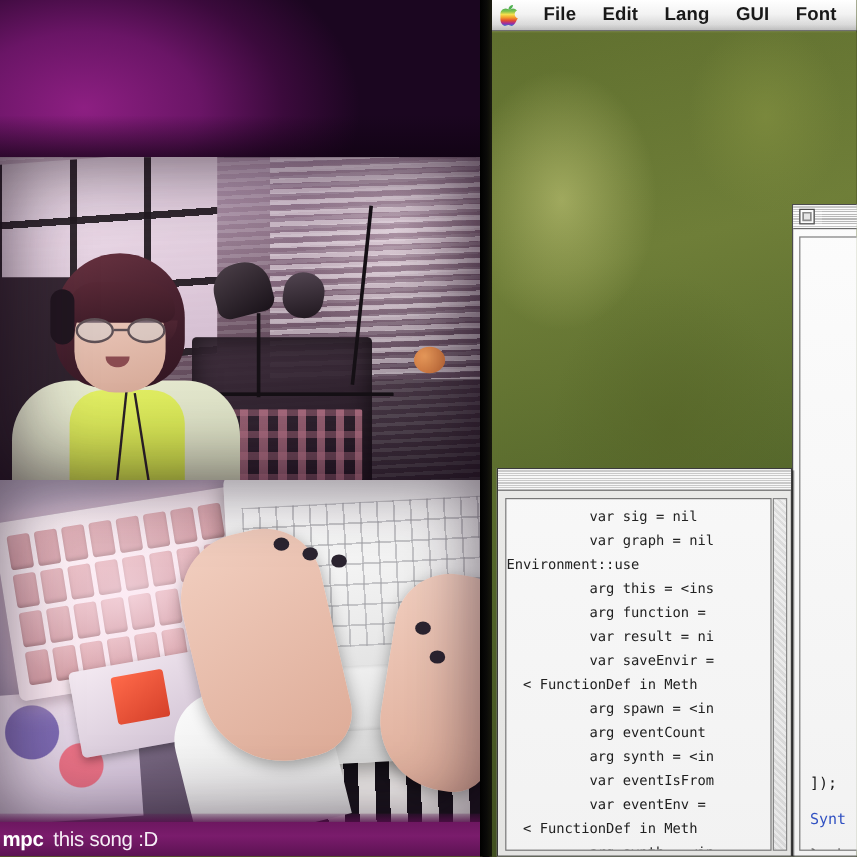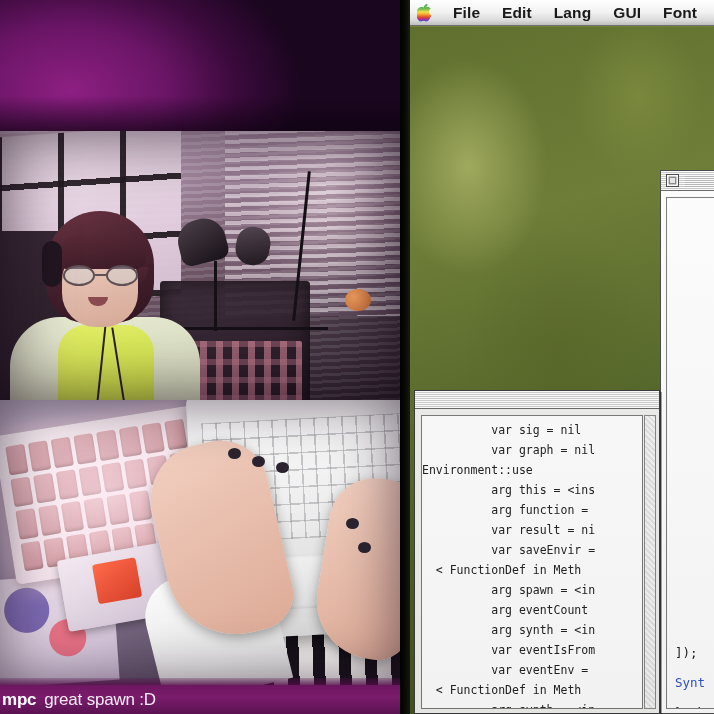--- a/index.html
+++ b/index.html
@@ -312,21 +312,21 @@
       <div class="nail" style="left:252px;top:56px;"></div>
       <div class="nail" style="left:276px;top:62px;"></div>
       <div class="nail" style="left:346px;top:118px;"></div>
       <div class="nail" style="left:358px;top:142px;"></div>
       <div class="vig"></div>
     </div>
 
     <div class="chat-top-edge"></div>
     <div id="chat-bar">
       <span class="u">mpc</span>
-      <span class="m">great spawn :D</span>
+      <span class="m">this song :D</span>
     </div>
   </div>
 
   <div id="divider"></div>
 
   <div id="mac">
 
     <div id="desktop"></div>
 
     <div id="win-editor">

